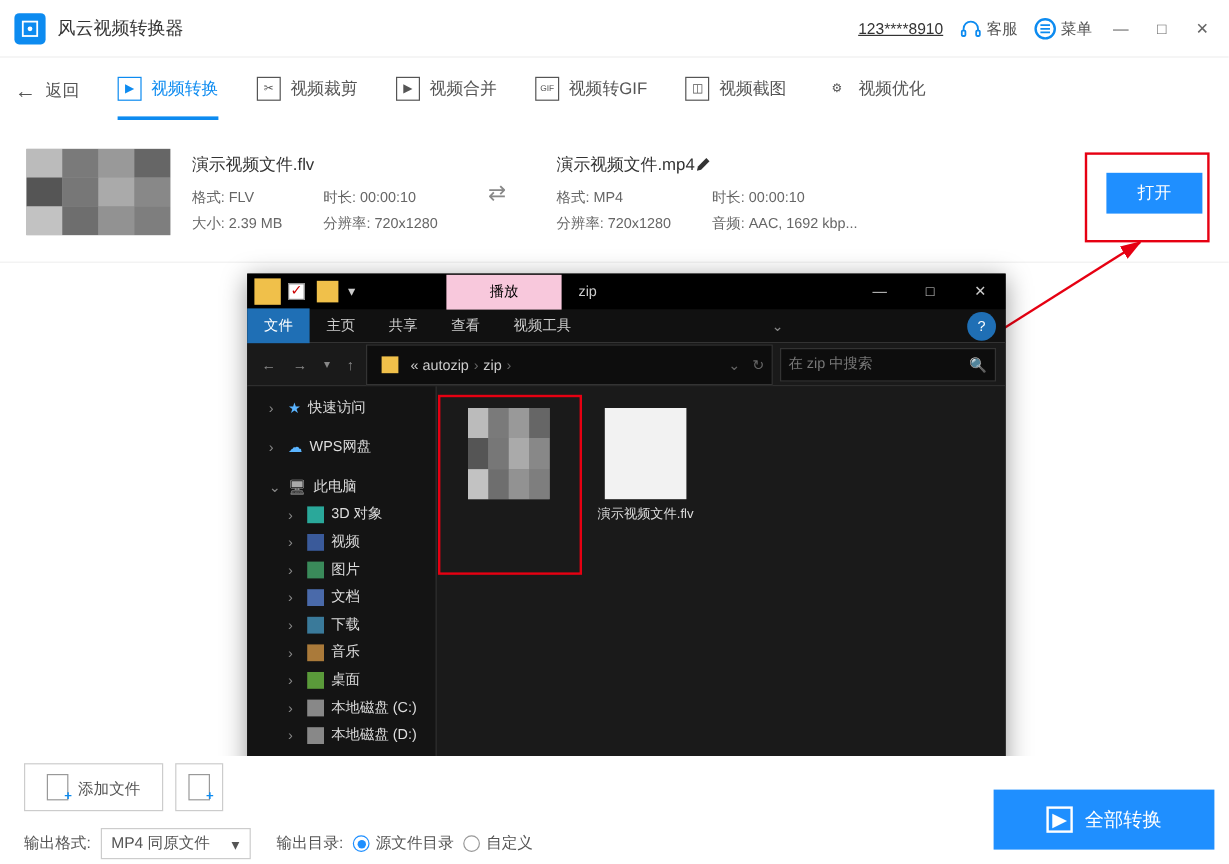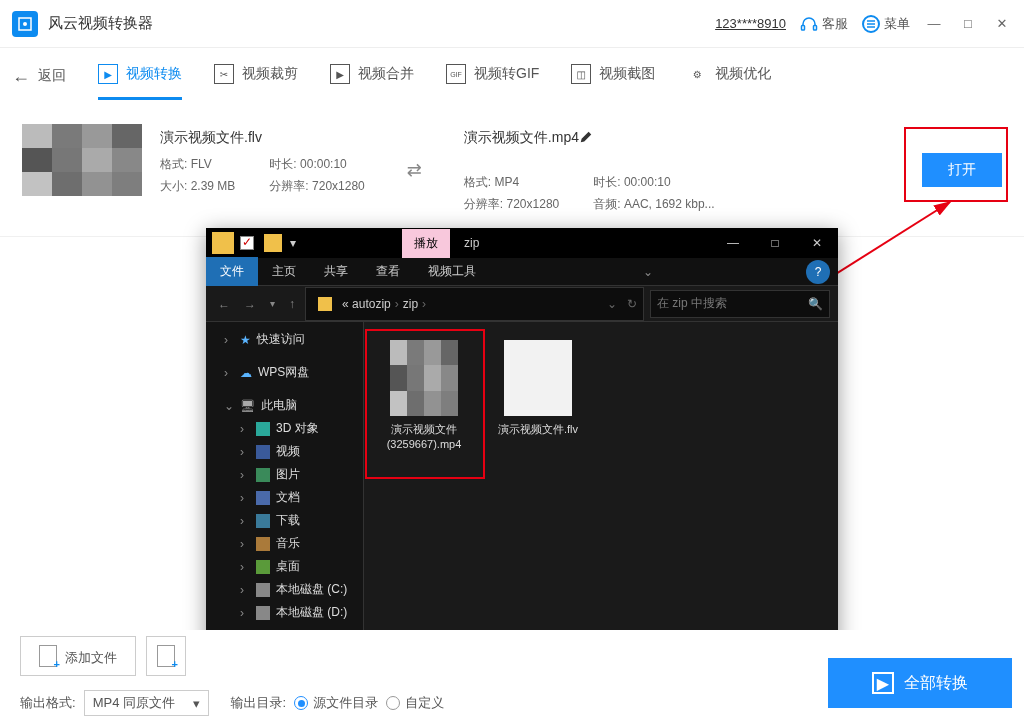--- a/index.html
+++ b/index.html
@@ -26,21 +26,21 @@
 .blur{position:absolute;inset:0;display:grid;grid-template-columns:repeat(4,1fr);grid-template-rows:repeat(3,1fr)}
 .blur div{background:#888}
 .blur div:nth-child(1){background:#bbb}.blur div:nth-child(2){background:#7a7a7a}.blur div:nth-child(3){background:#999}.blur div:nth-child(4){background:#666}
 .blur div:nth-child(5){background:#555}.blur div:nth-child(6){background:#777}.blur div:nth-child(7){background:#aaa}.blur div:nth-child(8){background:#888}
 .blur div:nth-child(9){background:#c2c2c2}.blur div:nth-child(10){background:#6e6e6e}.blur div:nth-child(11){background:#929292}.blur div:nth-child(12){background:#7e7e7e}
 .file-info{font-size:12px;color:#666;line-height:1.9}
 .file-info .fname{font-size:14px;color:#333;margin-bottom:2px}
 .info-cols{display:flex;gap:34px}
 .swap-icon{color:#888;margin:0 24px;align-self:center;font-size:18px}
 .out-info{font-size:12px;color:#666;line-height:1.9}
-.out-info .oname{font-size:14px;color:#333;margin-bottom:20px;display:flex;align-items:center;}
+.out-info .oname{font-size:14px;color:#333;margin-bottom:2px;display:flex;align-items:center;}
 .pencil{width:14px;height:14px}
 .out-cols{display:flex;gap:34px}
 .open-btn{margin-left:auto;background:#1f8fff;color:#fff;border:none;padding:8px 26px;font-size:14px;cursor:pointer;align-self:center}
 .highlight-open{position:absolute;left:904px;top:127px;width:104px;height:75px;border:2px solid #e60012;pointer-events:none}
 .arrow-svg{position:absolute;left:460px;top:192px;pointer-events:none}
 .bottom-bar{position:absolute;left:0;right:0;bottom:0;background:#fff}
 .add-row{display:flex;align-items:center;gap:10px;padding:6px 20px}
 .add-btn{display:flex;align-items:flex-end;gap:8px;border:1px solid #ccc;padding:8px 18px;font-size:13px;color:#555;cursor:pointer;background:#fff}
 .add-plus{width:18px;height:22px;border:1px solid #999;position:relative}
 .add-plus::before{content:"+";position:absolute;right:-4px;bottom:-4px;font-size:11px;color:#0d8bf0;font-weight:bold}
@@ -51,21 +51,21 @@
 .radio-dot.on{border-color:#1f8fff}
 .radio-dot.on::after{content:"";width:7px;height:7px;background:#1f8fff;border-radius:50%}
 .convert-all{position:absolute;right:12px;bottom:12px;background:#1f8fff;color:#fff;display:flex;align-items:center;gap:10px;padding:14px 44px;font-size:16px;cursor:pointer;border:none}
 .play-circ{width:22px;height:22px;border:2px solid #fff;display:flex;align-items:center;justify-content:center}
 
 .explorer{position:absolute;left:206px;top:228px;width:632px;height:432px;background:#1a1a1a;color:#ddd;box-shadow:0 4px 20px rgba(0,0,0,.4);font-size:12px}
 .ex-title{height:30px;background:#000;display:flex;align-items:center}
 .ex-folder{width:22px;height:22px;margin:0 6px;background:#f0c04a}
 .ex-chk{width:14px;height:14px;background:#fff;border:1px solid #888;margin-right:4px;position:relative}
 .ex-chk::after{content:"✓";color:#c00;position:absolute;top:-2px;left:1px;font-size:12px}
-.ex-play-tab{background:#f8c8dc;color:#000;padding:6px 12px;margin-left:106px;font-size:12px}
+.ex-play-tab{background:#f8c8dc;color:#000;padding:6px 36px;margin-left:76px;font-size:12px}
 .ex-zip{color:#ccc;padding:6px 14px}
 .ex-winbtns{margin-left:auto;display:flex}
 .ex-wb{width:42px;height:30px;display:flex;align-items:center;justify-content:center;color:#ccc;cursor:pointer}
 .ex-ribbon{height:28px;background:#111;display:flex;align-items:center;border-bottom:1px solid #333}
 .ex-rfile{background:#1f6fb5;color:#fff;padding:6px 14px}
 .ex-rtab{padding:6px 14px;color:#ccc;cursor:pointer}
 .ex-help{margin-left:auto;width:24px;height:24px;border-radius:50%;background:#1f6fb5;color:#fff;display:flex;align-items:center;justify-content:center;margin-right:8px}
 .ex-addr{height:36px;background:#1a1a1a;display:flex;align-items:center;gap:6px;padding:0 8px;border-bottom:1px solid #333}
 .ex-nav{color:#888;cursor:pointer;padding:2px 4px}
 .ex-path{flex:1;background:#0d0d0d;border:1px solid #333;height:24px;display:flex;align-items:center;padding:16px 6px;gap:4px;color:#ccc}
@@ -347,21 +347,20 @@
               <div></div>
               <div></div>
               <div></div>
               <div></div>
               <div></div>
               <div></div>
               <div></div>
               <div></div>
             </div>
           </div>
-        <div>演示视频文件(3259667).mp4</div>
       </div>
       <div class="ex-file">
         <div class="ex-fthumb blank"></div>
         <div>演示视频文件.flv</div>
       </div>
     </div>
   </div>
   <div class="ex-status">
     <span>2 个项目</span>
       <span style="margin-left:6px;color:#555">|</span>

